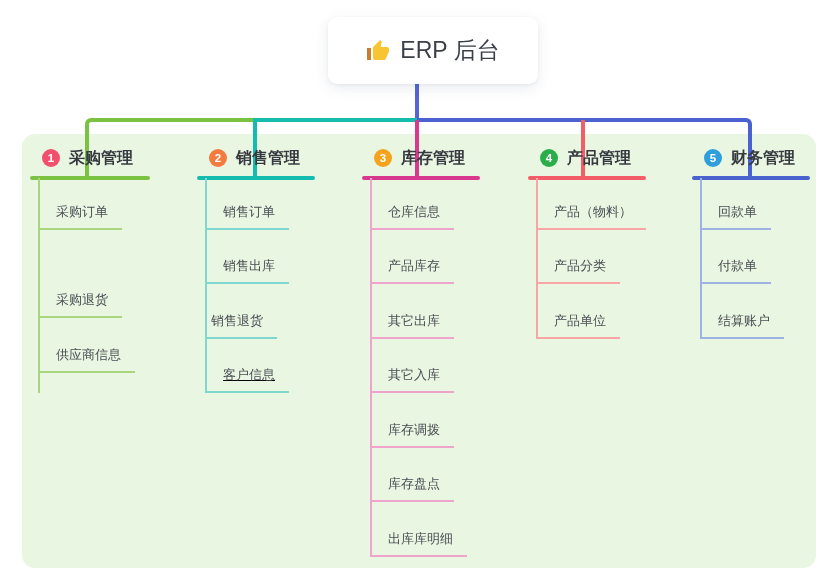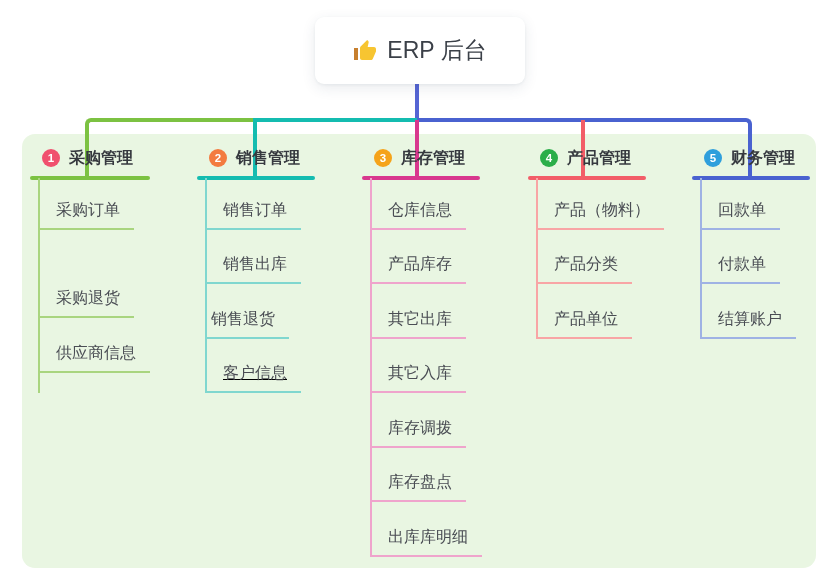--- a/index.html
+++ b/index.html
@@ -3,21 +3,21 @@
 <meta charset="utf-8">
 <style>
   * { margin:0; padding:0; box-sizing:border-box; }
   html,body { width:839px; height:588px; background:#ffffff; overflow:hidden;
               font-family:"Liberation Sans","DejaVu Sans",sans-serif; }
   #stage { position:relative; width:839px; height:588px; }
 
   .panel { position:absolute; left:22px; top:134px; width:794px; height:434px;
            border-radius:13px; }
 
-  .root-node { position:absolute; left:315px; top:17px; width:210px; height:67px;
+  .root-node { position:absolute; left:328px; top:17px; width:210px; height:67px;
                background:#fff; border-radius:9px;
                box-shadow:0 4px 14px rgba(40,60,90,.10), 0 1px 3px rgba(40,60,90,.06);
                display:flex; align-items:center; justify-content:center; gap:10px;
                font-size:23px; font-weight:500; color:#3b4048; z-index:5; }
   .root-node svg { display:block; }
 
   .line { position:absolute; }
 
   .branch { position:absolute; top:145px; width:170px; }
   .b-header { display:flex; align-items:center; gap:9px; padding-left:12px;
@@ -25,21 +25,21 @@
   .badge { width:18px; height:18px; border-radius:50%; color:#fff;
            font-size:11.5px; font-weight:700; display:flex; align-items:center;
            justify-content:center; flex:0 0 18px; }
   .b-title { font-size:16px; font-weight:600; color:#36393f; white-space:nowrap; }
   .b-underline { position:absolute; left:0; top:31px; height:4px; border-radius:2px; }
   .spine { position:absolute; left:8px; top:33px; width:2px; }
   .kids { position:absolute; left:8px; top:30px; }
   .kid { height:54.5px; display:flex; align-items:flex-end;
          border-bottom:2px solid transparent; width:max-content;
          padding:0 14px 7px 18px; }
-  .kid span { font-size:16px; color:#4a4d54; white-space:nowrap; }
+  .kid span { font-size:13px; color:#4a4d54; white-space:nowrap; }
 </style>
 </head>
 <body>
 
 <div id="stage">
   <div class="panel" id="panel" style="background: rgb(233, 246, 226);"></div>
 
   <div class="root-node">
     <svg id="rootIcon" width="24" height="24" viewBox="0 0 24 24">
       <path id="cuffPath" d="M1 21h4V9H1v12z" fill="#c77f2e"></path>

